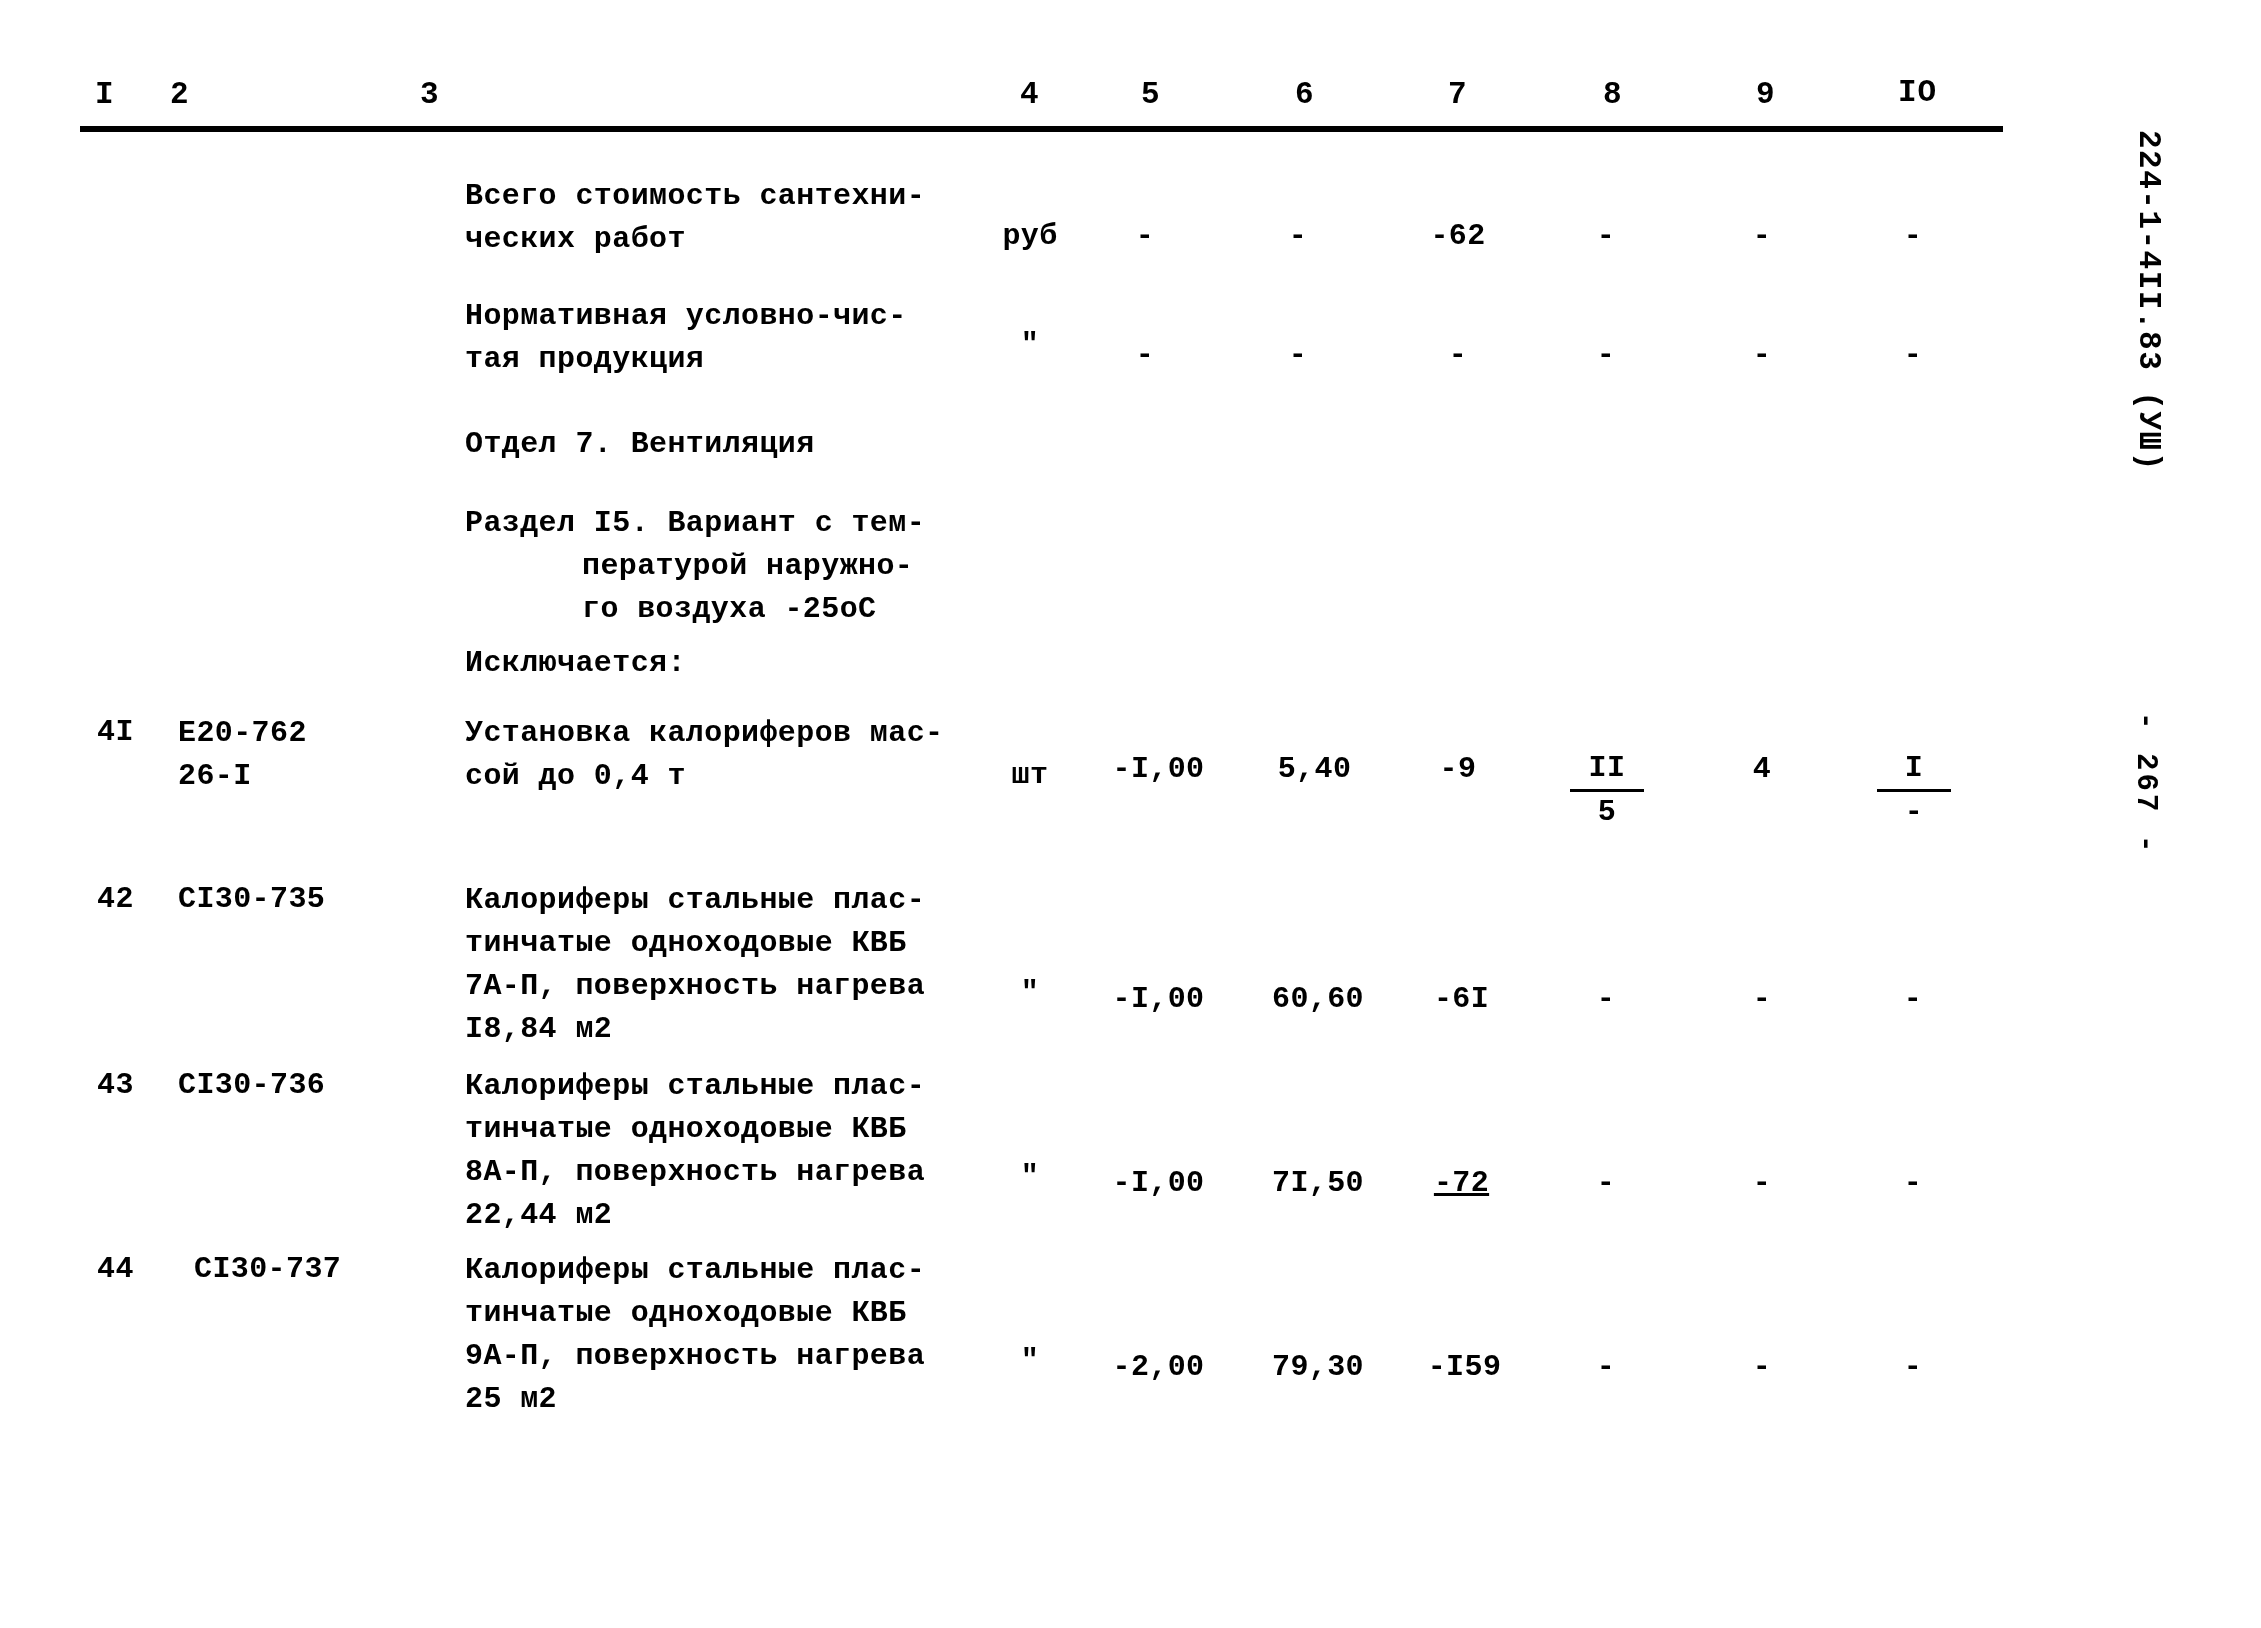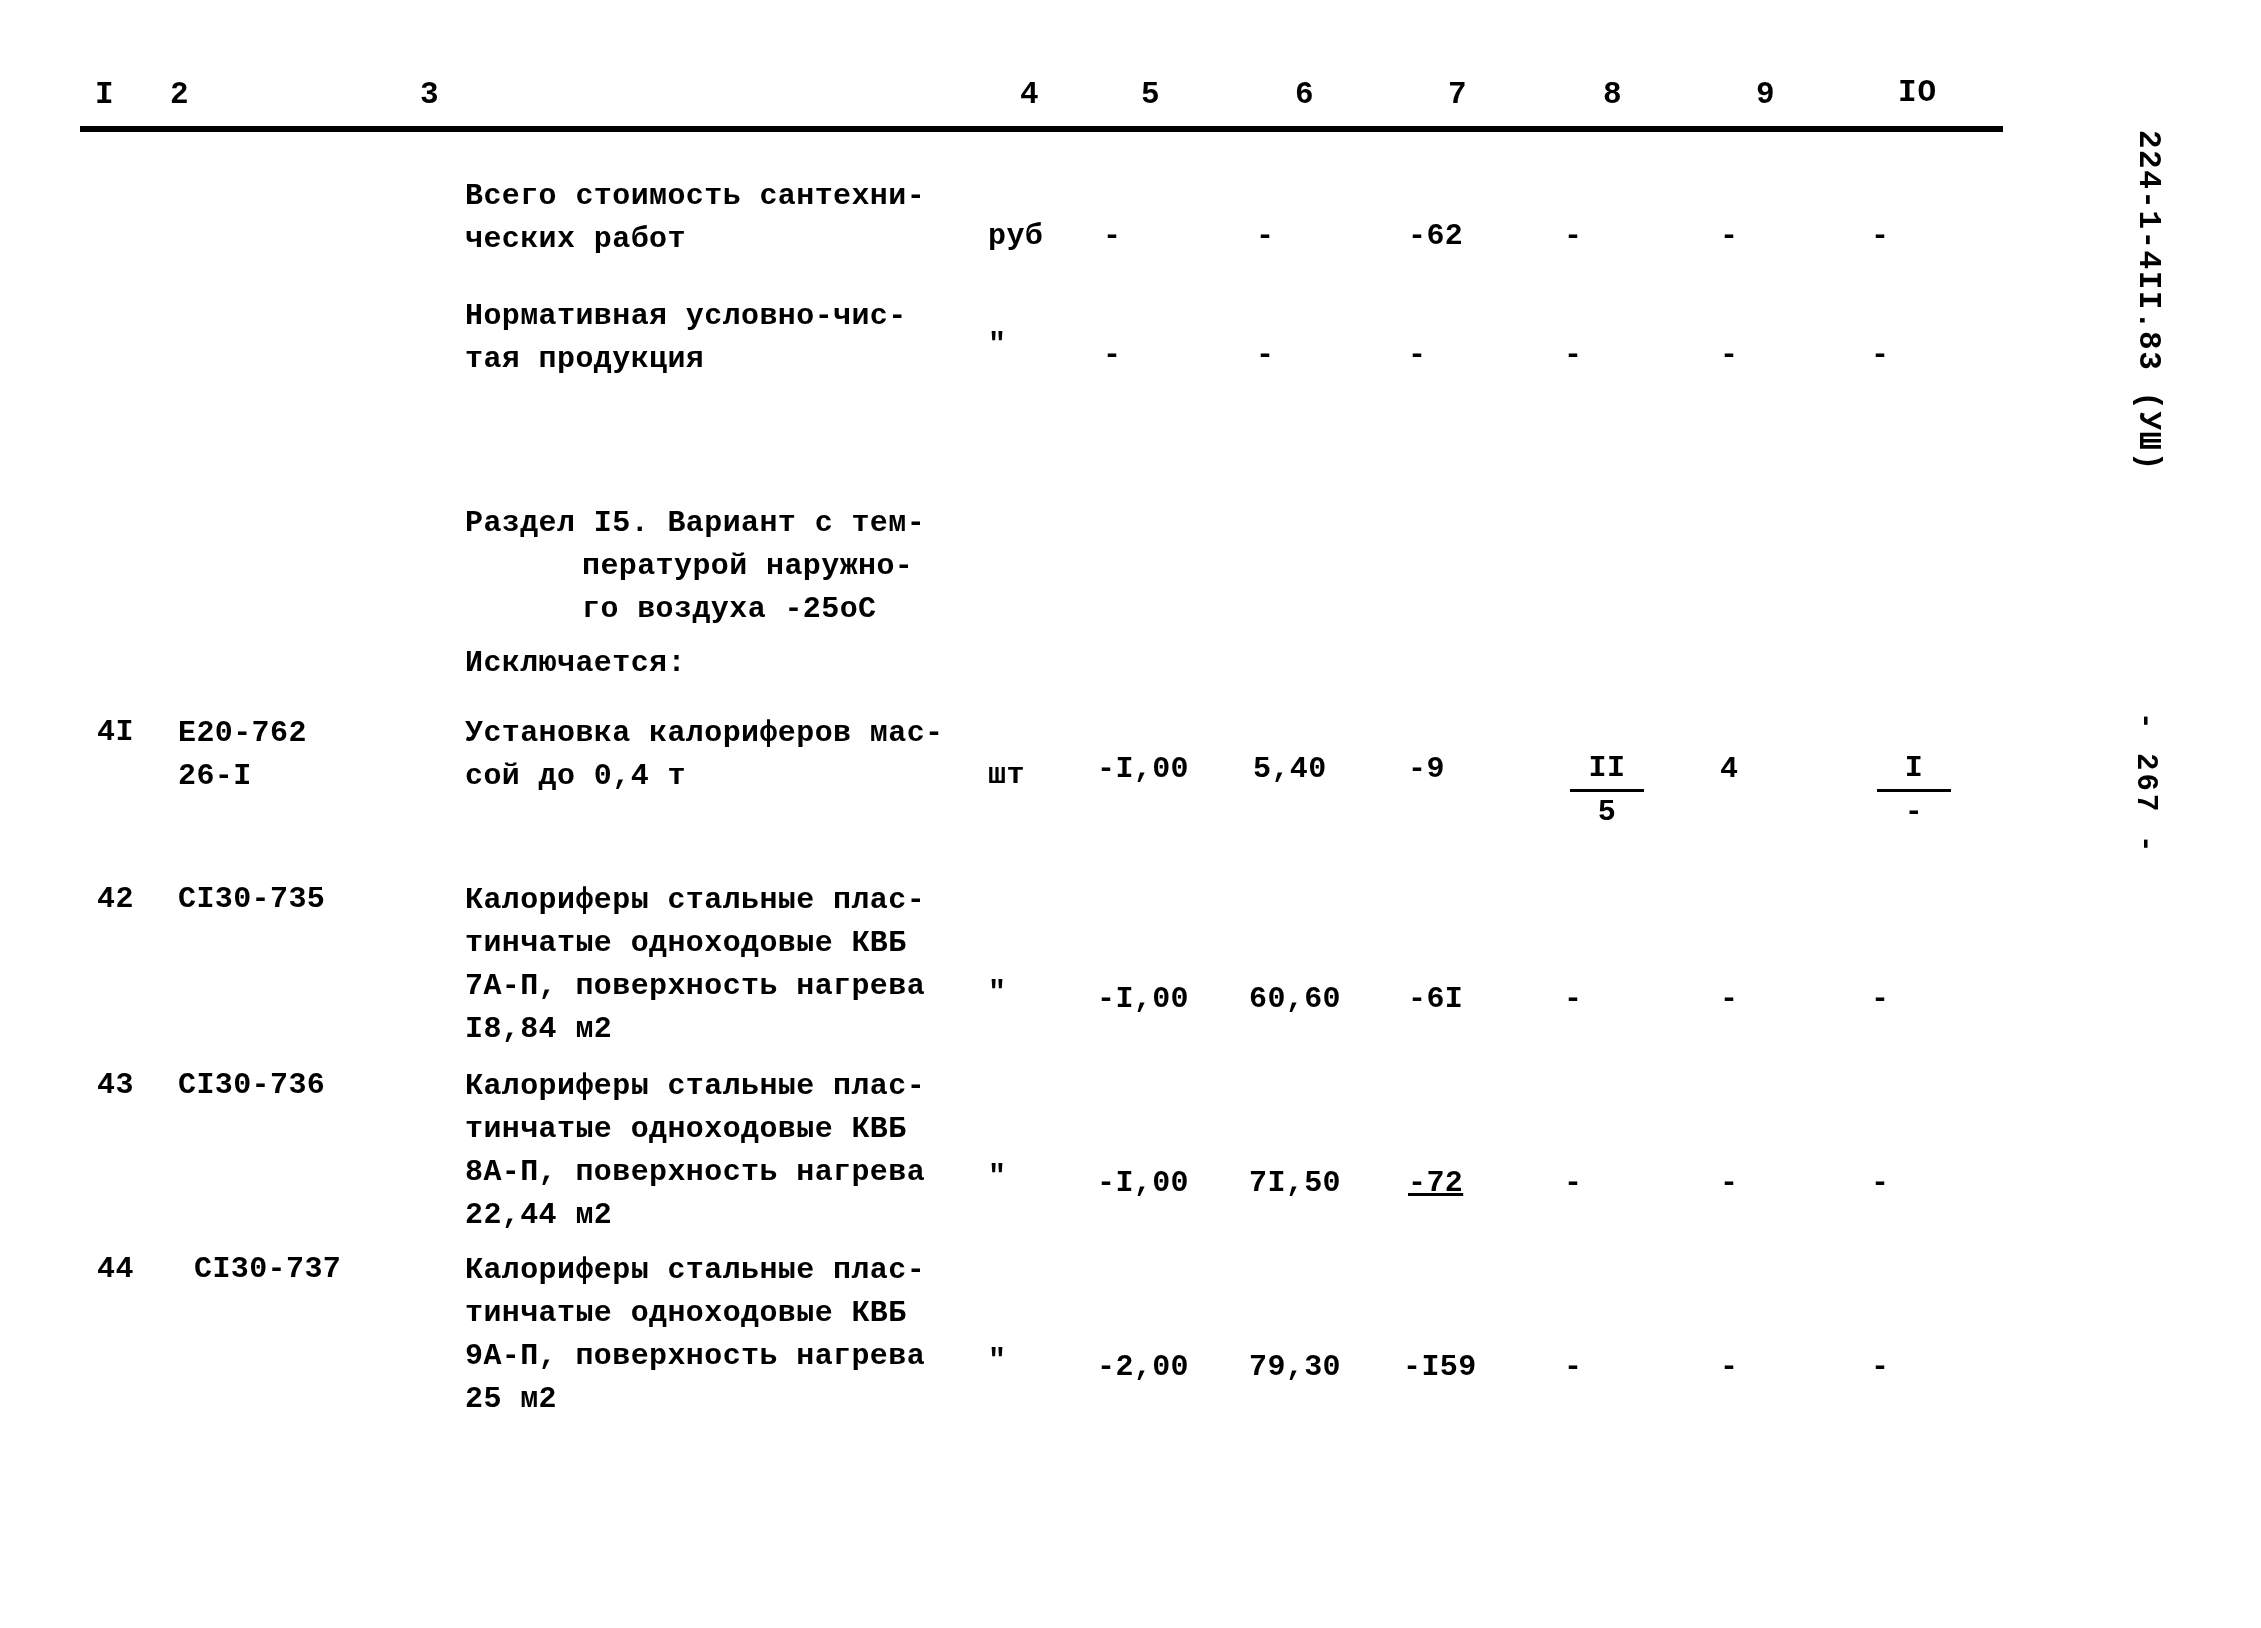--- a/index.html
+++ b/index.html
@@ -33,21 +33,21 @@
 
   
   .cell {
     position: absolute;
     font-size: 30px;
     font-weight: 700;
     line-height: 41px;
     white-space: pre;
     letter-spacing: 0.4px;
   }
-  .cell.center { }
+  .cell.center { text-align: center; }
 
   .desc {
     position: absolute;
     font-size: 30px;
     font-weight: 700;
     line-height: 43px;
     letter-spacing: 0.4px;
     white-space: pre-line;
     margin-left: 48px;
   }
@@ -122,20 +122,21 @@
   <div class="desc" style="left:417px; top:295px; width:582px;">Нормативная условно-чис-
 тая продукция</div>
   <div class="cell center" style="left:988px; top:325px; width:84px;">"</div>
   <div class="cell center" style="left:1103px; top:335px; width:84px;">-</div>
   <div class="cell center" style="left:1256px; top:335px; width:84px;">-</div>
   <div class="cell center" style="left:1408px; top:335px; width:100px;">-</div>
   <div class="cell center" style="left:1564px; top:335px; width:84px;">-</div>
   <div class="cell center" style="left:1720px; top:335px; width:84px;">-</div>
   <div class="cell center" style="left:1871px; top:335px; width:84px;">-</div>
 
+  <div class="desc" style="left:417px; top:423px; width:689px;">Отдел 7. Вентиляция</div>
 
   <div class="desc" style="left:417px; top:502px; width:689px;">Раздел I5. Вариант с тем-</div>
   <div class="hang" style="left:582px; top:545px; width:536px;">пературой наружно-
 го воздуха -25оС</div>
 
   <div class="desc" style="left:417px; top:642px; width:536px;">Исключается:</div>
 
   <div class="cell" style="left:97px; top:712px; width:69px;">4I</div>
   <div class="cell" style="left:178px; top:712px; width:214px; white-space:pre-line; line-height:43px;">Е20-762
 26-I</div>

